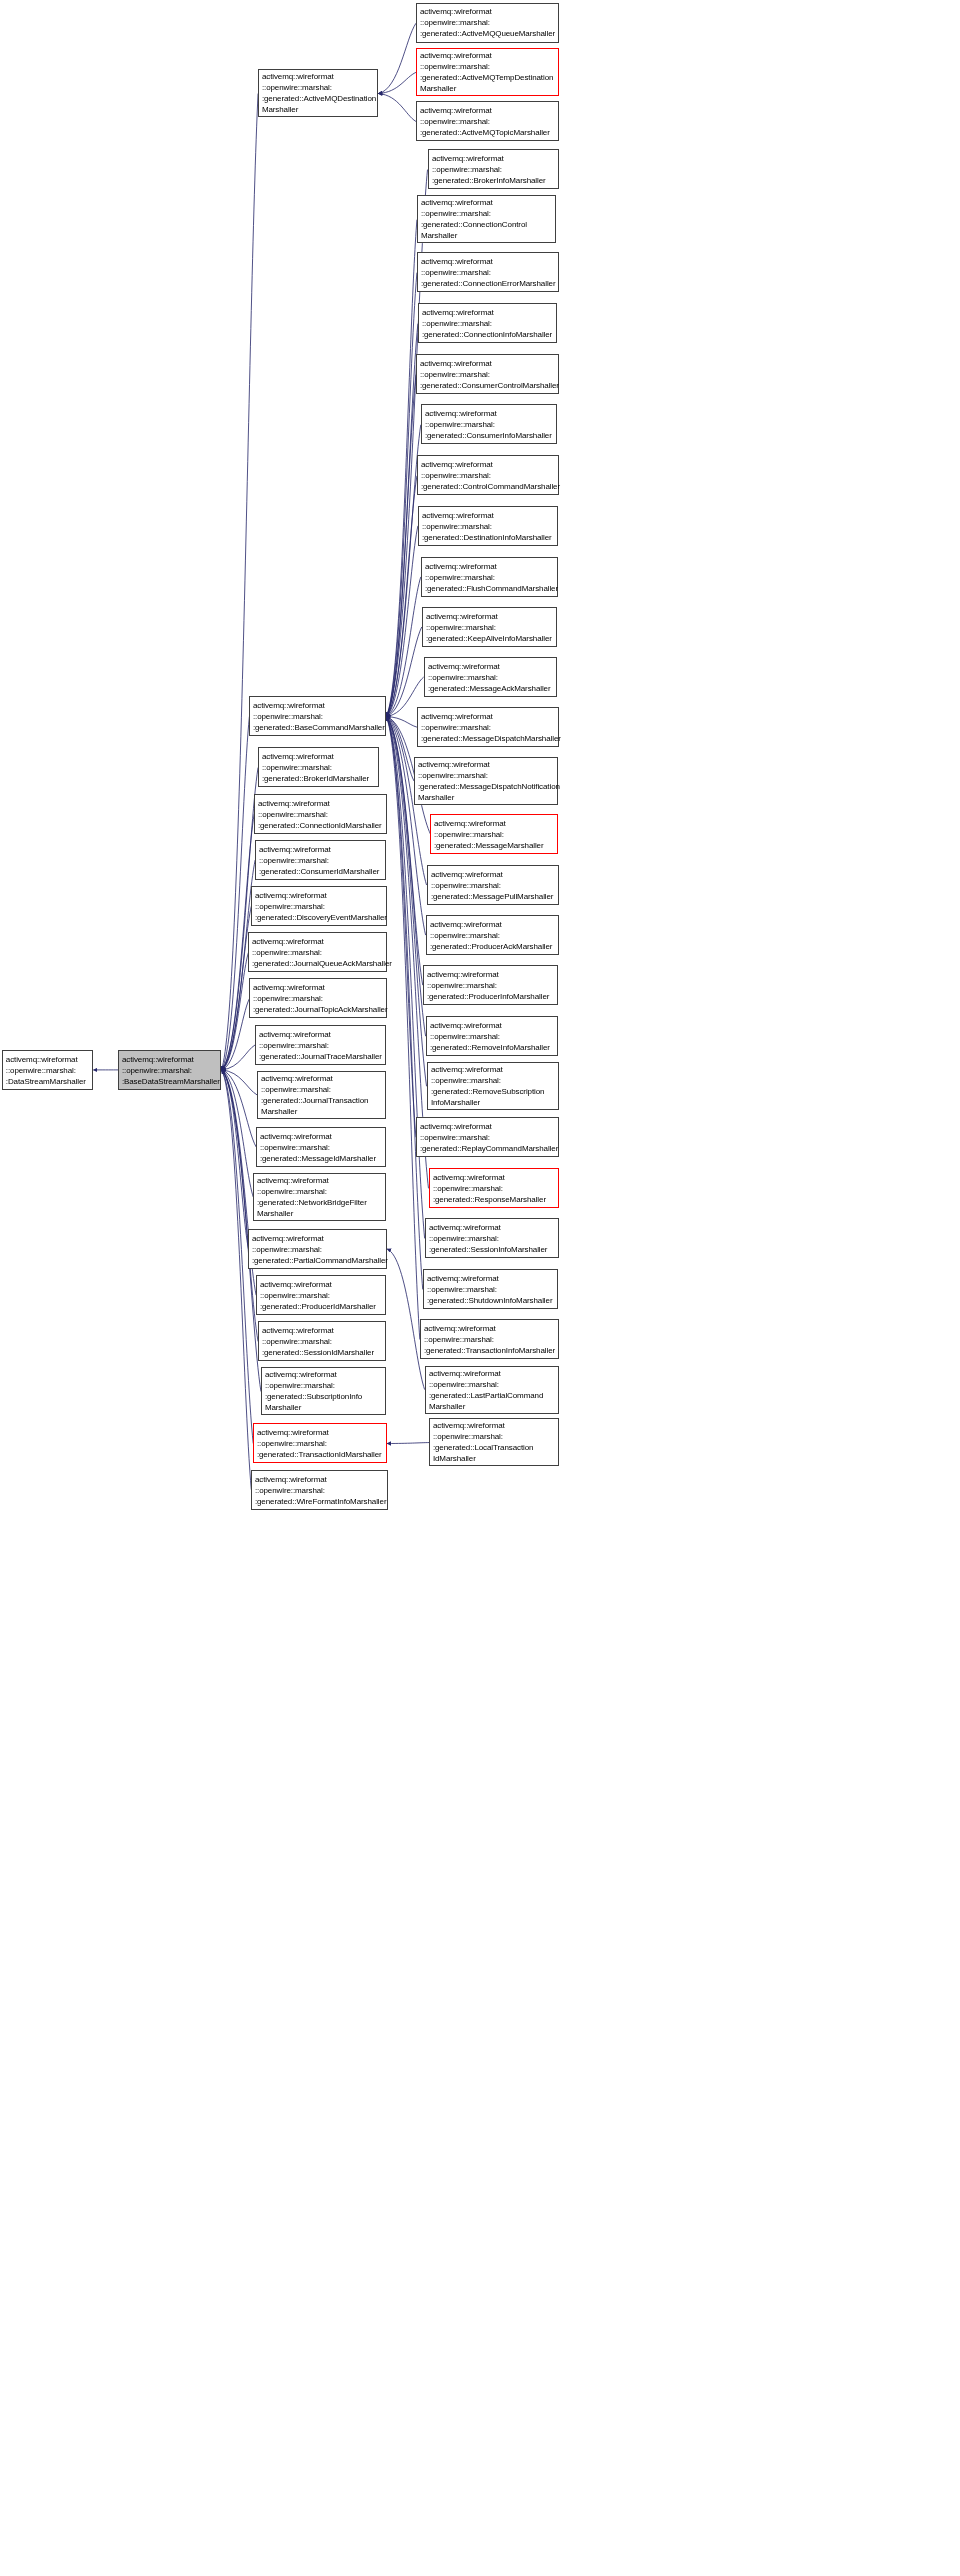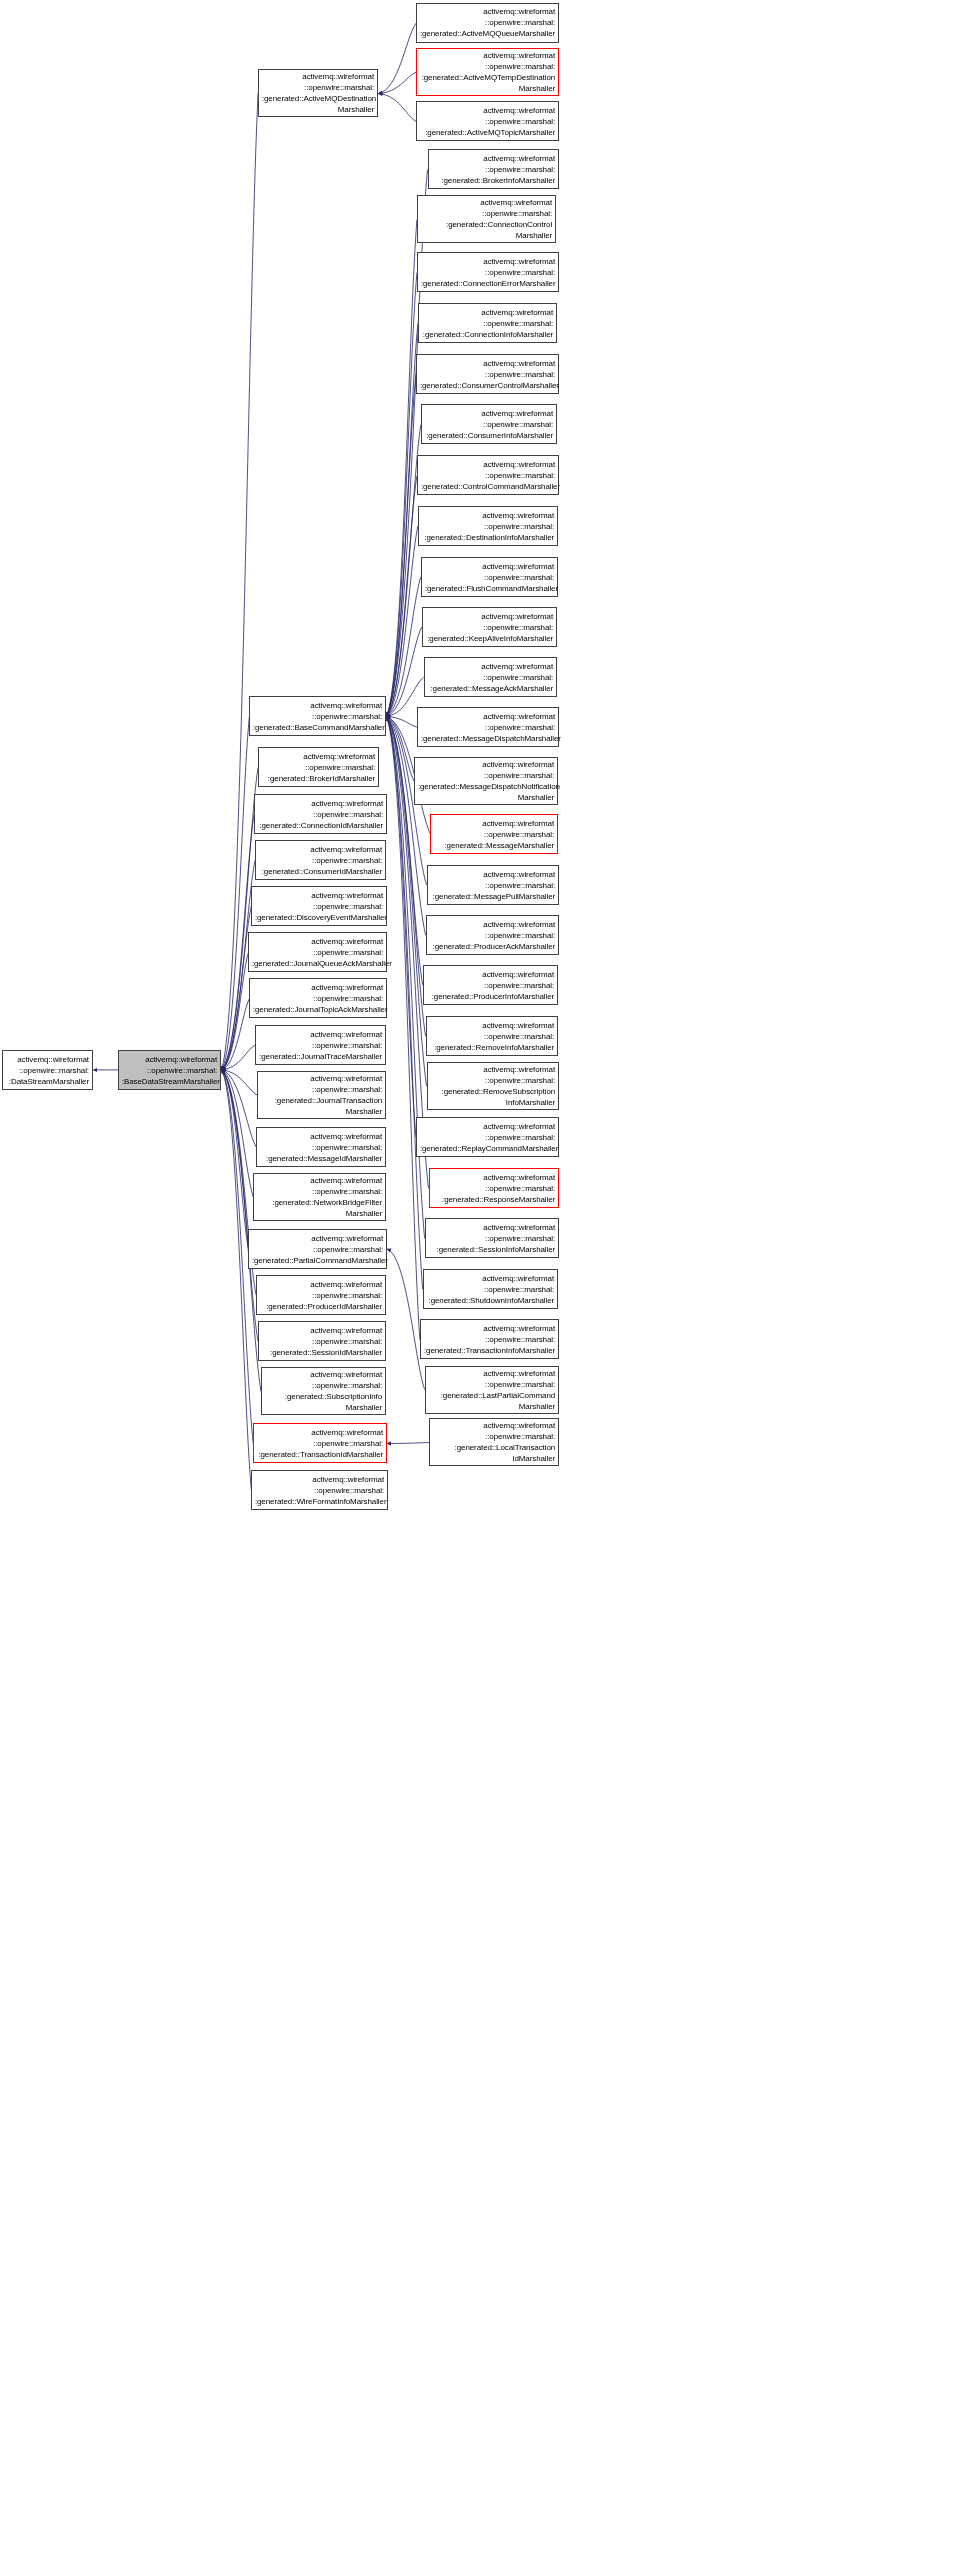--- a/index.html
+++ b/index.html
@@ -27,21 +27,21 @@
     pointer-events: none;
   }
   .node {
     position: absolute;
     box-sizing: border-box;
     background: #ffffff;
     border: 1px solid #404040;
     color: #000000;
     font-size: 8px;
     line-height: 11px;
-    text-align: right;
+    text-align: left;
     padding: 2.9px 2.9px;
     display: flex;
     flex-direction: column;
     justify-content: center;
     align-items: center;
     white-space: pre-line;
     letter-spacing: -0.1px;
     z-index: 2;
   }
   .node.red {

